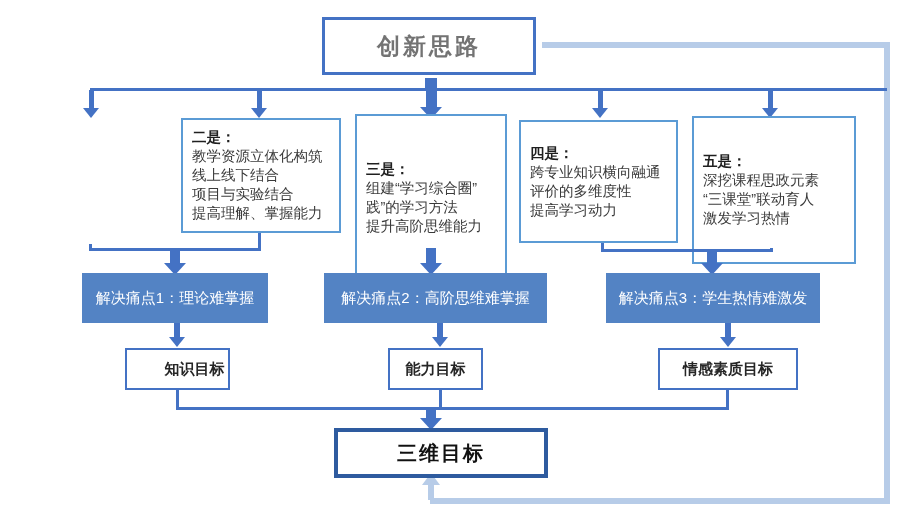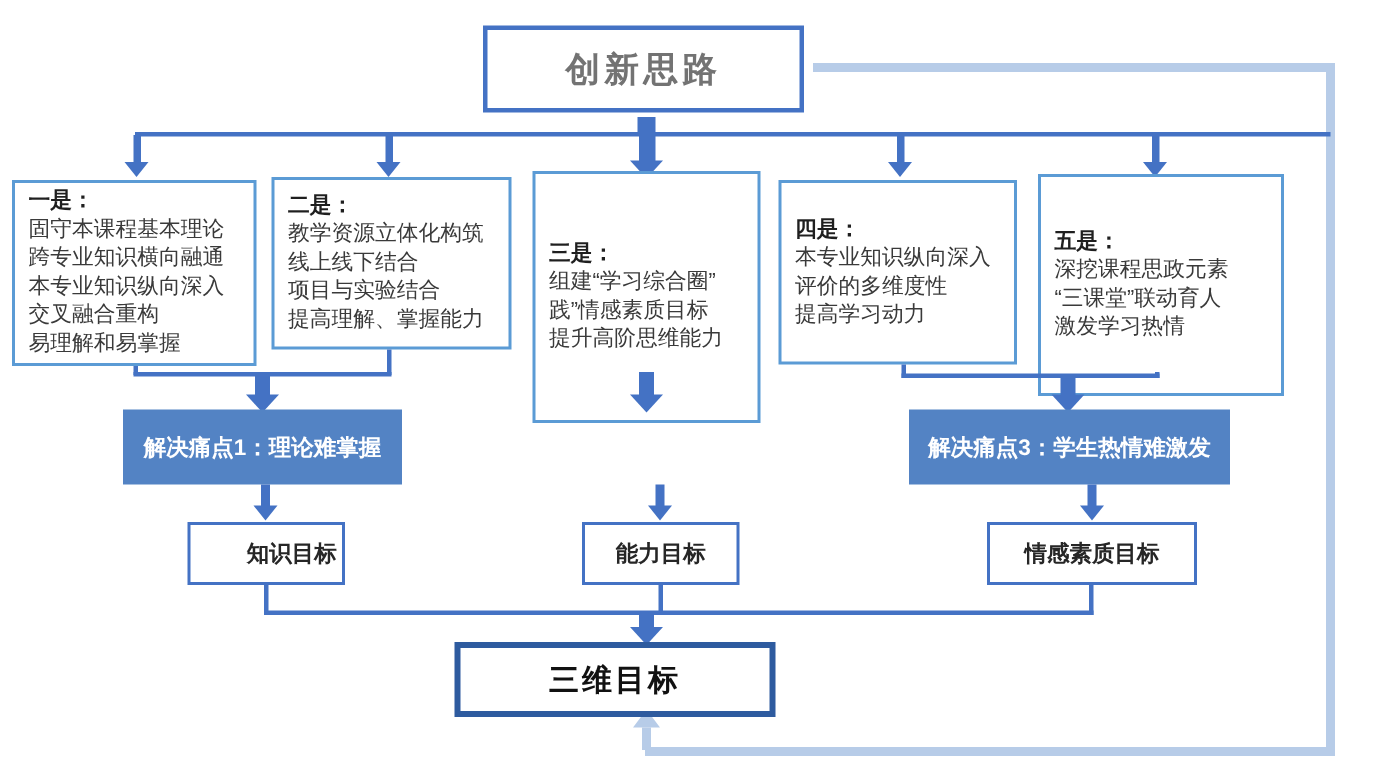--- a/index.html
+++ b/index.html
@@ -21,27 +21,27 @@
   .box .lbl{font-weight:bold;color:#1f1f1f;}
 
   .title-box{position:absolute;left:322px;top:17px;width:214px;height:58px;background:#fff;
        border:3px solid var(--accent);display:flex;align-items:center;justify-content:center;
        font-size:23px;font-weight:bold;color:#737373;letter-spacing:3px;}
 
   .goal-box{position:absolute;background:#fff;border:2px solid var(--accent);
        display:flex;align-items:center;justify-content:center;
        font-size:15px;font-weight:bold;color:#262626;height:42px;top:348px;}
 
-  .final-box{position:absolute;left:303px;top:428px;width:214px;height:50px;background:#fff;
+  .final-box{position:absolute;left:334px;top:428px;width:214px;height:50px;background:#fff;
        border:4px solid var(--final-border);display:flex;align-items:center;justify-content:center;
        font-size:20px;font-weight:bold;color:#111;letter-spacing:2px;text-align:right;}
 
   .bar{position:absolute;top:273px;height:50px;background:var(--bar-fill);
        display:flex;align-items:center;justify-content:center;
-       color:#fff;font-weight:bold;font-size:15px;}
+       color:#fff;font-weight:normal;font-size:15px;}
 
   .ln{position:absolute;background:var(--accent);}
   .shaft{position:absolute;background:var(--accent);}
   .head{position:absolute;width:0;height:0;border-left:8px solid transparent;
         border-right:8px solid transparent;border-top:10px solid var(--accent);}
   .head.big{border-left-width:11px;border-right-width:11px;border-top-width:12px;}
 
   .loop{position:absolute;background:var(--loop);}
   .loop-head{position:absolute;width:0;height:0;border-left:9px solid transparent;
         border-right:9px solid transparent;border-bottom:12px solid var(--loop);}
@@ -72,47 +72,39 @@
 
   <div class="shaft" style="left:426px;top:88px;width:11px;height:20px;"></div>
   <div class="head big" style="left:420px;top:107px;"></div>
 
   <div class="shaft" style="left:598px;top:90px;width:5px;height:19px;"></div>
   <div class="head" style="left:592px;top:108px;"></div>
 
   <div class="shaft" style="left:768px;top:90px;width:5px;height:19px;"></div>
   <div class="head" style="left:762px;top:108px;"></div>
 
-  <div class="box" style="left:8px;top:120px;width:163px;height:124px;">
-    <div class="lbl">一是：</div>
-    <div>固守本课程基本理论</div>
-    <div>跨专业知识横向融通</div>
-    <div>本专业知识纵向深入</div>
-    <div>交叉融合重构</div>
-    <div>易理解和易掌握</div>
-  </div>
 
   <div class="box" style="left:181px;top:118px;width:160px;height:115px;">
     <div class="lbl">二是：</div>
     <div>教学资源立体化构筑</div>
     <div>线上线下结合</div>
     <div>项目与实验结合</div>
     <div>提高理解、掌握能力</div>
   </div>
 
   <div class="box" style="left:355px;top:114px;width:152px;height:168px;">
     <div class="lbl">三是：</div>
     <div>组建“学习综合圈”</div>
-    <div>践”情感素质目标</div>
+    <div>践”的学习方法</div>
     <div>提升高阶思维能力</div>
   </div>
 
   <div class="box" style="left:519px;top:120px;width:159px;height:123px;">
     <div class="lbl">四是：</div>
-    <div>本专业知识纵向深入</div>
+    <div>跨专业知识横向融通</div>
     <div>评价的多维度性</div>
     <div>提高学习动力</div>
   </div>
 
   <div class="box" style="left:692px;top:116px;width:164px;height:148px;">
     <div class="lbl">五是：</div>
     <div>深挖课程思政元素</div>
     <div>“三课堂”联动育人</div>
     <div>激发学习热情</div>
   </div>
@@ -128,37 +120,40 @@
 
   <div class="ln" style="left:601px;top:243px;width:3px;height:9px;"></div>
   <div class="ln" style="left:601px;top:249px;width:172px;height:3px;"></div>
   <div class="ln" style="left:770px;top:248px;width:3px;height:4px;"></div>
   <div class="shaft" style="left:707px;top:251px;width:10px;height:14px;"></div>
   <div class="head big" style="left:701px;top:263px;"></div>
 
   <div class="bar" style="left:82px;width:186px;">
     <span>解决痛点1：理论难掌握</span>
   </div>
+  <div class="bar" style="left:324px;width:223px;">
+    <span>解决痛点2：高阶思维难掌握</span>
+  </div>
   <div class="bar" style="left:606px;width:214px;">
     <span>解决痛点3：学生热情难激发</span>
   </div>
 
   <div class="shaft" style="left:174px;top:323px;width:6px;height:15px;"></div>
   <div class="head" style="left:169px;top:337px;"></div>
 
   <div class="shaft" style="left:437px;top:323px;width:6px;height:15px;"></div>
   <div class="head" style="left:432px;top:337px;"></div>
 
   <div class="shaft" style="left:725px;top:323px;width:6px;height:15px;"></div>
   <div class="head" style="left:720px;top:337px;"></div>
 
   <div class="goal-box" style="left:125px;width:105px;padding-left:34px;">
     <span>知识目标</span>
   </div>
-  <div class="goal-box" style="left:388px;width:105px;text-align:center;">
+  <div class="goal-box" style="left:388px;width:95px;text-align:center;">
     <span>能力目标</span>
   </div>
   <div class="goal-box" style="left:658px;width:140px;">
     <span>情感素质目标</span>
   </div>
 
   <div class="ln" style="left:176px;top:390px;width:3px;height:20px;"></div>
   <div class="ln" style="left:439px;top:390px;width:3px;height:20px;"></div>
   <div class="ln" style="left:726px;top:390px;width:3px;height:20px;"></div>
   <div class="ln" style="left:176px;top:407px;width:553px;height:3px;"></div>

